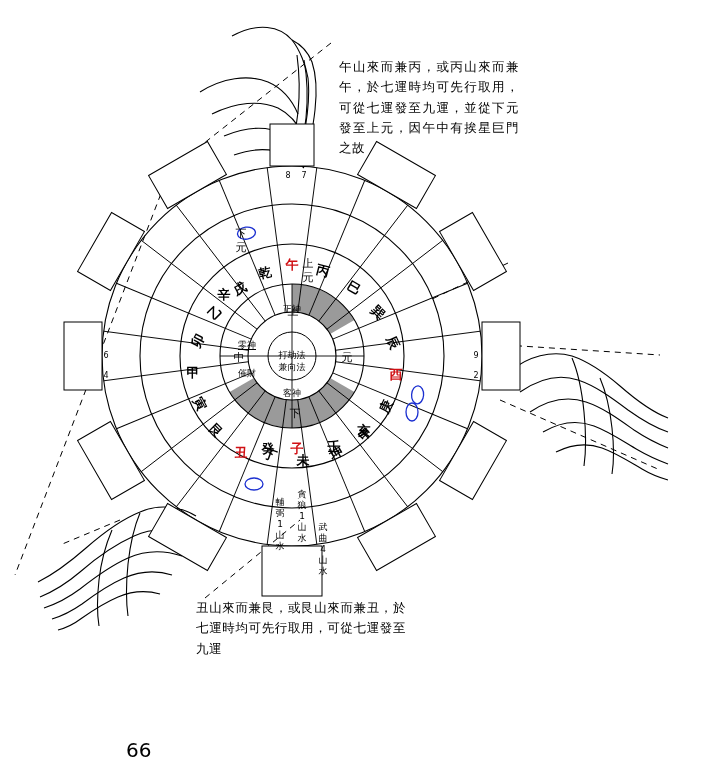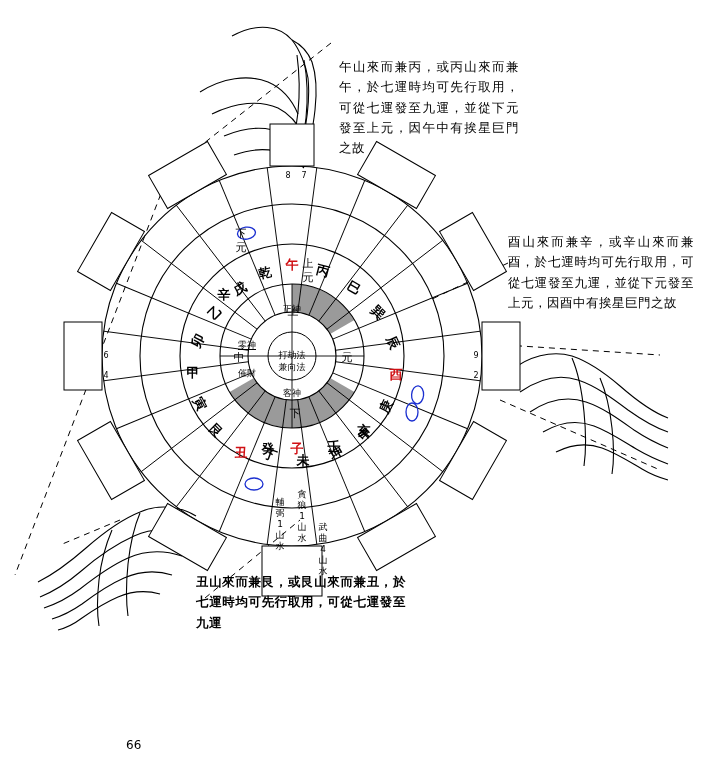--- a/index.html
+++ b/index.html
@@ -5,24 +5,24 @@
   html,body{margin:0;padding:0;background:#ffffff;}
   body{width:719px;height:781px;position:relative;overflow:hidden;
        font-family:"DejaVu Sans","Liberation Sans",sans-serif;color:#000;}
   .stage{position:absolute;left:0;top:0;width:719px;height:781px;}
   svg.layer{position:absolute;left:0;top:0;width:719px;height:781px;pointer-events:none;}
 
   .ann{position:absolute;font-size:12.5px;line-height:1.62;letter-spacing:0.5px;
        color:#000;white-space:pre-line;text-align:justify;}
   #ann-top{left:339px;top:57px;width:180px;}
   #ann-right{left:508px;top:232px;width:186px;}
-  #ann-bottom{left:196px;top:572px;width:210px;font-weight:bold;}
+  #ann-bottom{left:196px;top:598px;width:210px;}
 
   .caption{position:absolute;left:118px;top:703px;font-size:19px;letter-spacing:2px;}
-  .pagenum{position:absolute;left:126px;top:738px;font-size:12px;}
+  .pagenum{position:absolute;left:126px;top:738px;font-size:20px;}
 
   
   .cell{position:absolute;transform-origin:50% 50%;text-align:center;
         font-size:9px;line-height:1.02;color:#000;white-space:pre-line;}
   .cell.big{font-size:13px;font-weight:bold;}
   .cell.med{font-size:11px;}
   .cell.sm{font-size:8px;}
   .red{color:#d01014;}
   .ctr{position:absolute;text-align:center;font-size:9px;line-height:1.15;}
 </style>
@@ -169,21 +169,20 @@
       <g fill="none" stroke="#1a2fd0" stroke-width="1.3">
         <ellipse cx="-28" cy="-128" rx="9" ry="6" transform="rotate(-8)"></ellipse>
         <ellipse cx="128" cy="30" rx="6" ry="9" transform="rotate(4)"></ellipse>
         <ellipse cx="120" cy="56" rx="6" ry="9"></ellipse>
         <ellipse cx="-38" cy="128" rx="9" ry="6"></ellipse>
       </g>
     </g>
   </svg>
 
   <div class="ann" id="ann-top">午山來而兼丙，或丙山來而兼午，於七運時均可先行取用，可從七運發至九運，並從下元發至上元，因午中有挨星巨門之故</div>
-  <div class="ann" id="ann-right">酉山來而兼辛，或辛山來而兼酉，於七運時均可先行取用，可從七運發至九運，並從下元發至上元，因酉中有挨星巨門之故</div>
   <div class="ann" id="ann-bottom">丑山來而兼艮，或艮山來而兼丑，於七運時均可先行取用，可從七運發至九運</div>
 
   <div class="ctr" style="left:268px;top:350px;width:48px;">打劫法</div>
   <div class="ctr" style="left:268px;top:362px;width:48px;">兼向法</div>
   <div class="ctr" style="left:232px;top:340px;width:30px;text-decoration:underline;">零神</div>
   <div class="ctr" style="left:272px;top:388px;width:40px;">客神</div>
   <div class="ctr" style="left:232px;top:368px;width:30px;">催財</div>
   <div class="ctr" style="left:272px;top:304px;width:40px;font-family:Liberation Serif, serif;">正神</div>
 
   <div class="cell big red" style="left:278px;top:258px;width:28px;">午</div>

